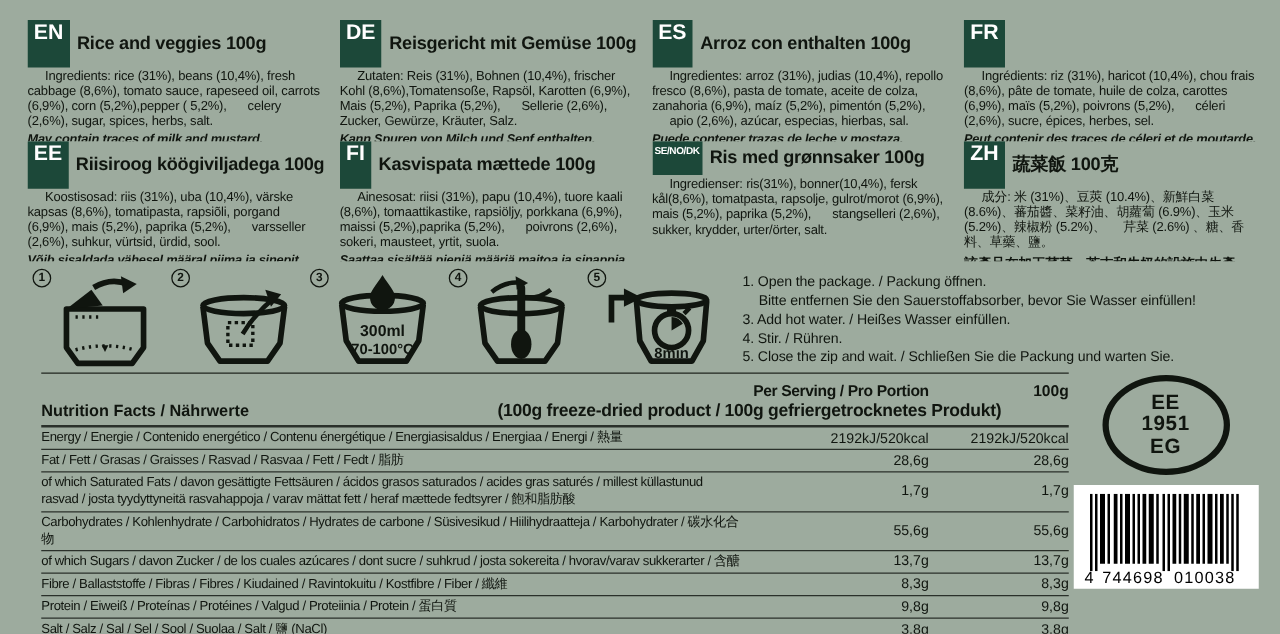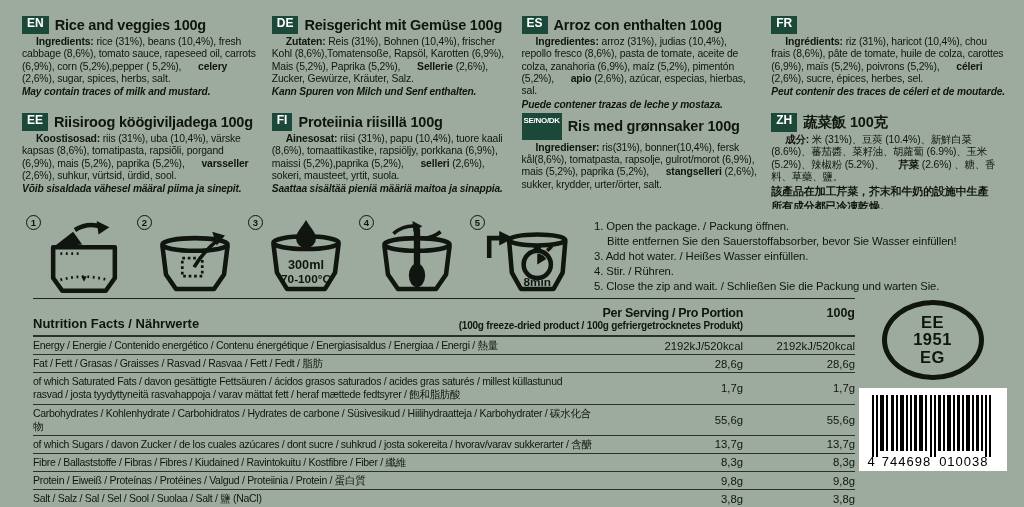--- a/index.html
+++ b/index.html
@@ -26,29 +26,29 @@
     column-gap:13px;
     padding:16px 16px 0 22px;
     height:211px;
   }
   .lang-block{overflow:hidden;}
   .lang-title-row{display:flex;align-items:center;gap:6px;margin-bottom:2px;}
   .lang-badge{
     background:var(--badge);
     color:#fff;
     font-weight:bold;
-    font-size:12px;
-    padding:1px 5px 4px;
+    font-size:17px;
+    padding:1px 5px 18px;
     line-height:1.1;
     flex:0 0 auto;
   }
   .lang-badge.small{font-size:8px;padding:4px 2px 14px;letter-spacing:-0.3px;}
   .lang-title{font-weight:bold;font-size:14.5px;letter-spacing:-0.2px;white-space:nowrap;}
   .ingredients{font-size:10.4px;line-height:1.18;letter-spacing:-0.15px;}
-  .ingredients b{font-weight:bold;padding-left:14px;}
+  .ingredients b{font-weight:normal;padding-left:14px;}
   .trace{font-size:10.2px;font-weight:bold;font-style:italic;margin-top:1px;letter-spacing:-0.15px;white-space:pre-line;}
   .trace.zh{font-style:normal;font-size:11px;}
 
   
   .prep-row{display:flex;align-items:flex-start;padding:4px 16px 0 26px;height:84px;}
   .prep-icons{display:flex;align-items:flex-end;gap:7px;flex:0 0 auto;}
   .prep-icon{position:relative;padding:5px 0 0 12px;}
   .step-num{
     position:absolute;left:0;top:0;
     width:15px;height:15px;border:1.6px solid var(--ink);border-radius:50%;
@@ -64,21 +64,21 @@
   
   .bottom{display:flex;padding:0 14px 0 0;margin-top:3px;}
   .nutrition{
     flex:0 0 auto;width:822px;margin-left:33px;
     border-top:1.5px solid #20261f;
   }
   .nut-header{display:flex;align-items:flex-end;padding:7px 0 4px;}
   .nut-title{flex:1;font-weight:bold;font-size:13px;}
   .nut-col-serving{width:345px;text-align:right;}
   .nut-col-serving .main{font-weight:bold;font-size:12.5px;letter-spacing:-0.3px;}
-  .nut-col-serving .sub{font-weight:bold;font-size:10px;letter-spacing:-0.2px;white-space:nowrap;}
+  .nut-col-serving .sub{font-weight:bold;font-size:14px;letter-spacing:-0.2px;white-space:nowrap;}
   .nut-col-100{width:112px;text-align:right;font-weight:bold;font-size:12.5px;align-self:flex-start;}
   .nut-row{display:flex;align-items:center;border-top:1px solid #2a302a;padding:2px 0;}
   .nut-row.first{border-top-width:2px;}
   .nut-row.last{border-bottom:1px solid #2a302a;}
   .nut-label{flex:1;font-size:10.5px;letter-spacing:-0.3px;line-height:1.25;}
   .nut-serving{width:150px;text-align:right;font-size:11.3px;}
   .nut-100{width:112px;text-align:right;font-size:11.3px;}
 
   .right-col{flex:1;display:flex;flex-direction:column;align-items:center;padding-top:2px;}
   .approval-oval{
@@ -142,23 +142,23 @@
         <span class="lang-badge">EE</span>
         <span class="lang-title">Riisiroog köögiviljadega 100g</span>
       </div>
       <p class="ingredients"><b>Koostisosad:</b><span> riis (31%), uba (10,4%), värske kapsas (8,6%), tomatipasta, rapsiõli, porgand (6,9%), mais (5,2%), paprika (5,2%), </span><b>varsseller</b><span> (2,6%),  suhkur, vürtsid, ürdid, sool.</span></p>
       <p class="trace">Võib sisaldada vähesel määral piima  ja sinepit.</p>
     </div>
 
     <div class="lang-block">
       <div class="lang-title-row">
         <span class="lang-badge">FI</span>
-        <span class="lang-title">Proteiinia riisillä 100g</span>
-      </div>
-      <p class="ingredients"><b>Ainesosat:</b><span> riisi (31%), papu (10,4%), tuore kaali (8,6%), tomaattikastike, rapsiöljy, porkkana (6,9%), maissi (5,2%),paprika (5,2%), </span><b>selleri</b><span> (2,6%), sokeri, mausteet, yrtit, suola.</span></p>
+        <span class="lang-title">Kasvispata mættede 100g</span>
+      </div>
+      <p class="ingredients"><b>Ainesosat:</b><span> riisi (31%), papu (10,4%), tuore kaali (8,6%), tomaattikastike, rapsiöljy, porkkana (6,9%), maissi (5,2%),paprika (5,2%), </span><b>poivrons</b><span> (2,6%), sokeri, mausteet, yrtit, suola.</span></p>
       <p class="trace">Saattaa sisältää pieniä määriä maitoa ja sinappia.</p>
     </div>
 
     <div class="lang-block">
       <div class="lang-title-row">
         <span class="lang-badge small">SE/NO/DK</span>
         <span class="lang-title">Ris med grønnsaker 100g</span>
       </div>
       <p class="ingredients"><b>Ingredienser:</b><span> ris(31%), bonner(10,4%), fersk kål(8,6%), tomatpasta, rapsolje, gulrot/morot (6,9%), mais (5,2%), paprika (5,2%), </span><b>stangselleri</b><span> (2,6%), sukker, krydder, urter/örter, salt.</span></p>
     </div>

